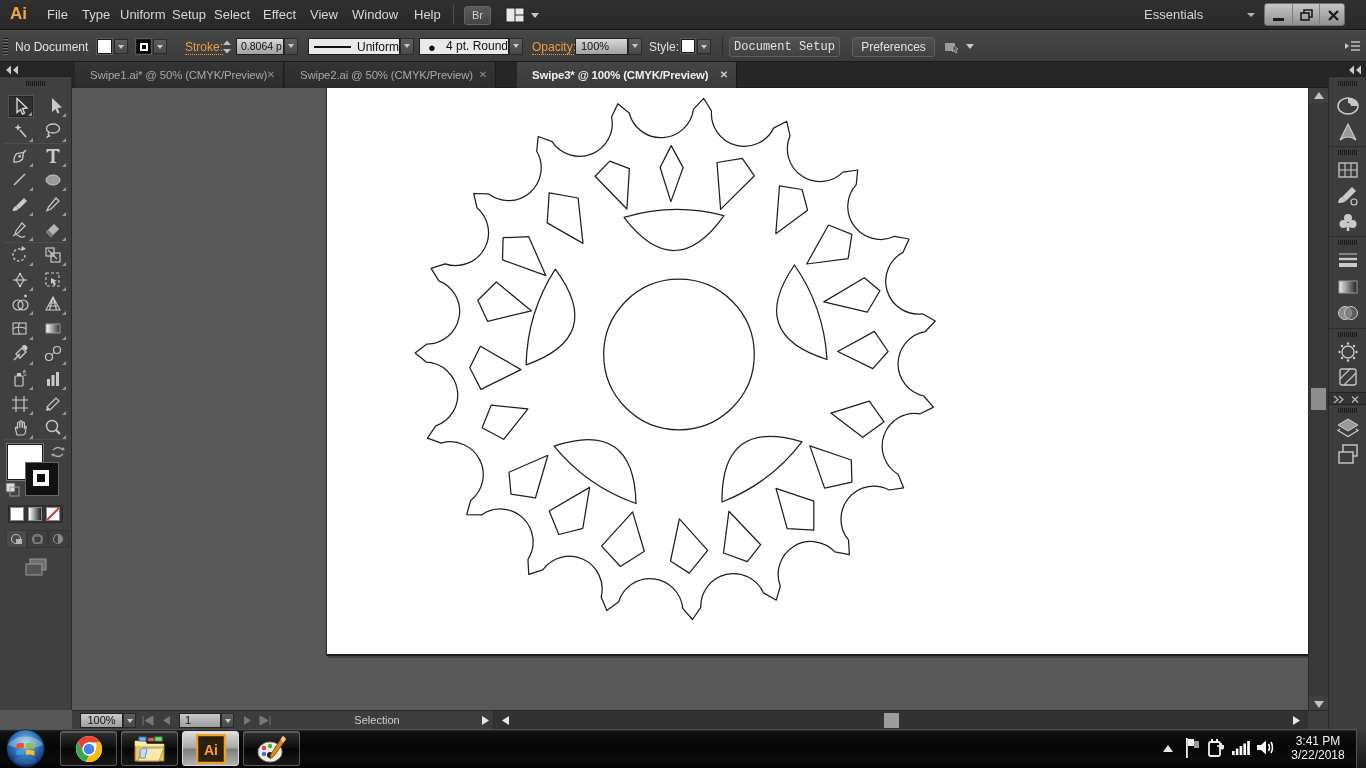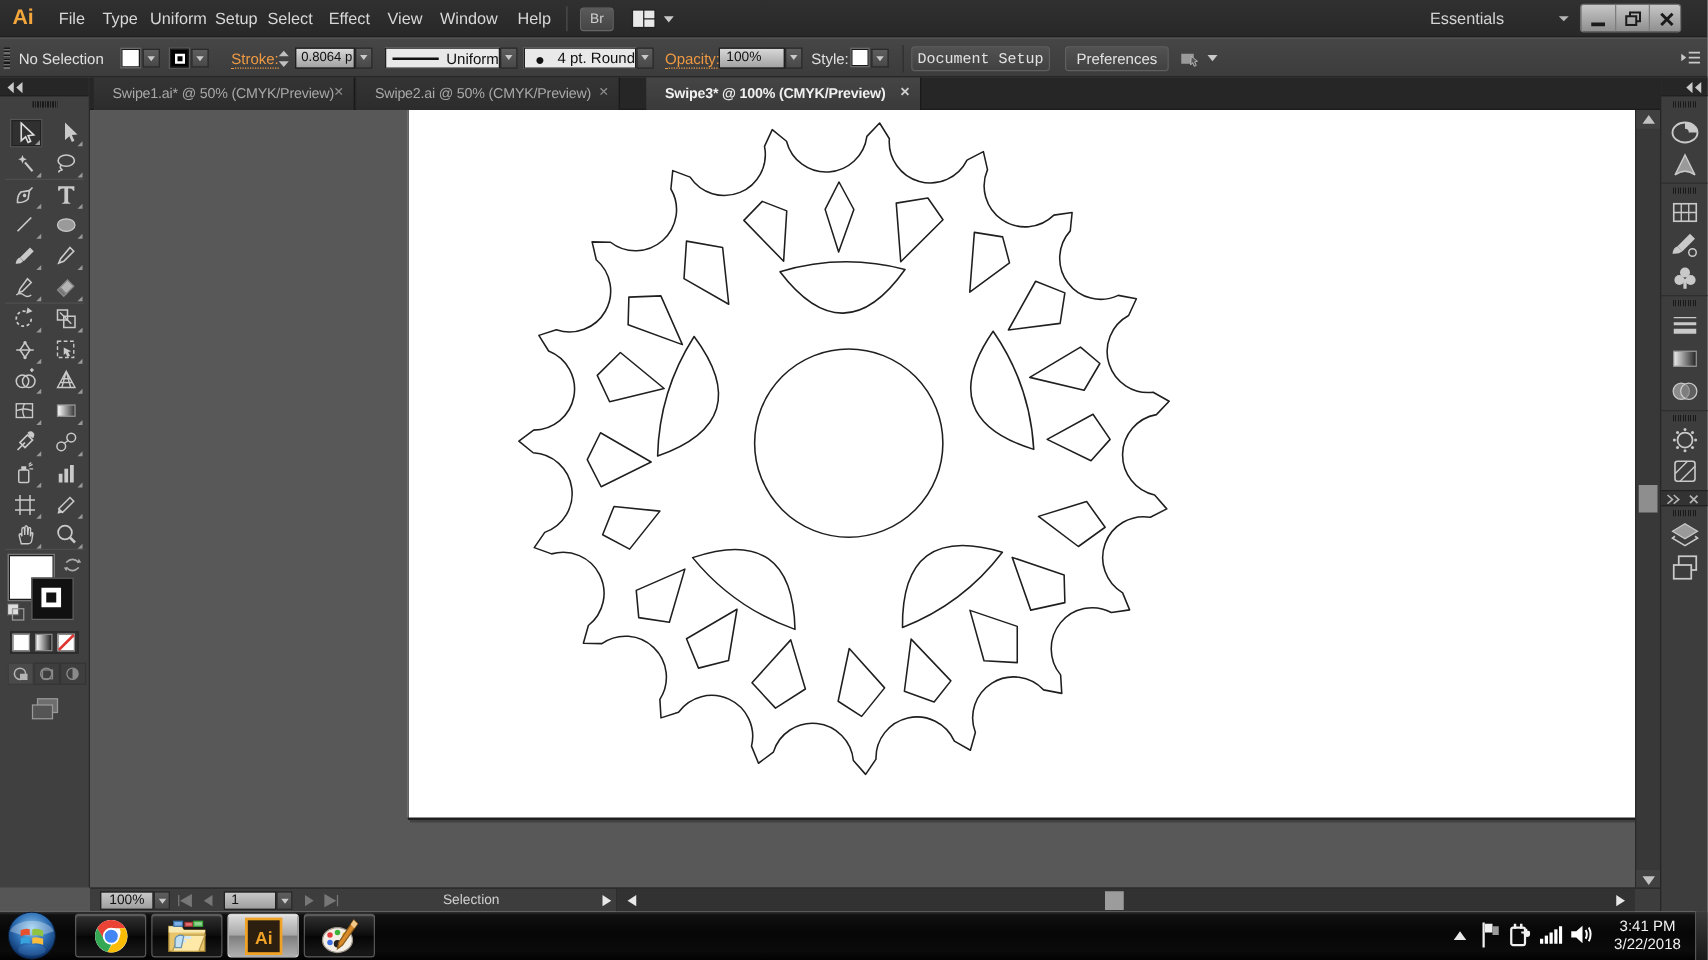--- a/index.html
+++ b/index.html
@@ -81,21 +81,21 @@
             <path d="M11 9 V6 H19 V13 H16" fill="none" stroke="#1b1b1b" stroke-width="1.6"></path>
           </svg></div>
     <div class="wb"><svg width="27" height="23">
             <path d="M9 7 L18 16 M18 7 L9 16" stroke="#1b1b1b" stroke-width="2.4"></path>
           </svg></div>
   </div>
 </div>
 
 <div id="controlbar">
   <div id="cgrip"></div>
-  <span class="clabel" style="left:15px">No Selection</span>
+  <span class="clabel" style="left:15px">No Document</span>
   <div class="swatch" style="left:97px"></div>
   <div class="ddbtn" style="left:114px"></div>
   <div class="swatch" style="left:136px; background:#000;">
         <div style="position:absolute;left:2.5px;top:2.5px;width:8px;height:8px;border:2.5px solid #fff;"></div>
       </div>
   <div class="ddbtn" style="left:153px"></div>
   <span class="olabel" style="left:185px">Stroke:</span>
   <svg class="abs" style="left:222px;top:9px" width="10" height="14" viewBox="0 0 10 14">
     <path d="M5 0.5 L9 5 H1 Z" fill="#c0c0c0"></path>
         <path d="M5 13.5 L1 9 H9 Z" fill="#c0c0c0"></path>

